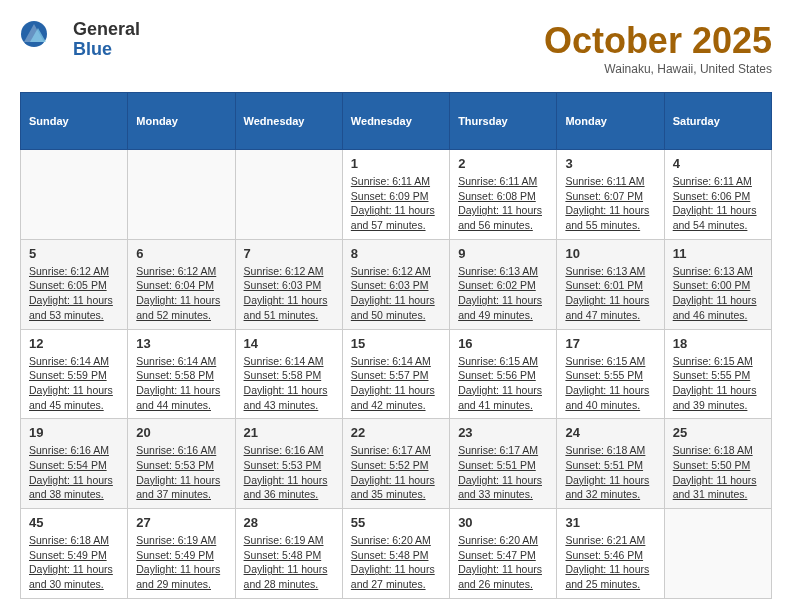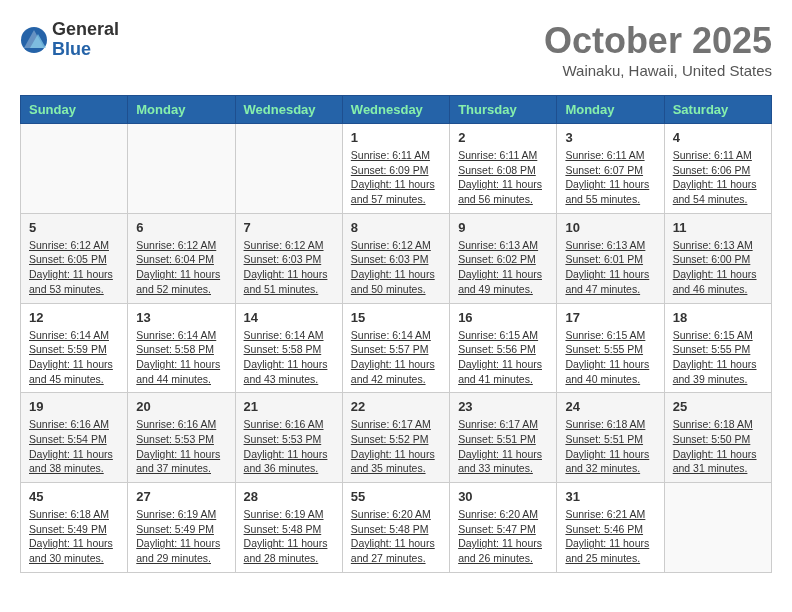--- a/index.html
+++ b/index.html
@@ -11,21 +11,21 @@
       padding: 20px;
     }
     .header {
       display: flex;
       justify-content: space-between;
       align-items: flex-start;
       margin-bottom: 16px;
     }
     .logo {
       display: flex;
-      align-items: center;
+      gap: 21px;
     }
     .logo-text {
       display: flex;
       flex-direction: column;
       line-height: 1.1;
     }
     .logo-general {
       font-size: 18px;
       font-weight: bold;
       color: #333;
@@ -39,37 +39,37 @@
       width: 28px;
       height: 28px;
       margin-right: 4px;
     }
     .title-area {
       text-align: right;
     }
     .month-title {
       font-size: 36px;
       font-weight: bold;
-      color: #737373;
+      color: #a16207;
     }
     .location {
-      font-size: 15px;
+      font-size: 12px;
       color: #555;
     }
     .calendar {
       width: 100%;
       border-collapse: collapse;
       border: 1px solid #ccc;
     }
     .calendar th {
       background-color: #2563a8;
-      color: #86efac;
+      color: #ffffff;
       text-align: left;
-      padding: 6px 8px;
-      font-size: 13px;
+      padding: 22px 8px;
+      font-size: 11px;
       border: 1px solid #1e4f8f;
     }
     .calendar td {
       vertical-align: top;
       padding: 6px 8px;
       border: 1px solid #ccc;
       width: 14.28%;
       min-height: 80px;
       font-size: 11px;
       color: #333;

